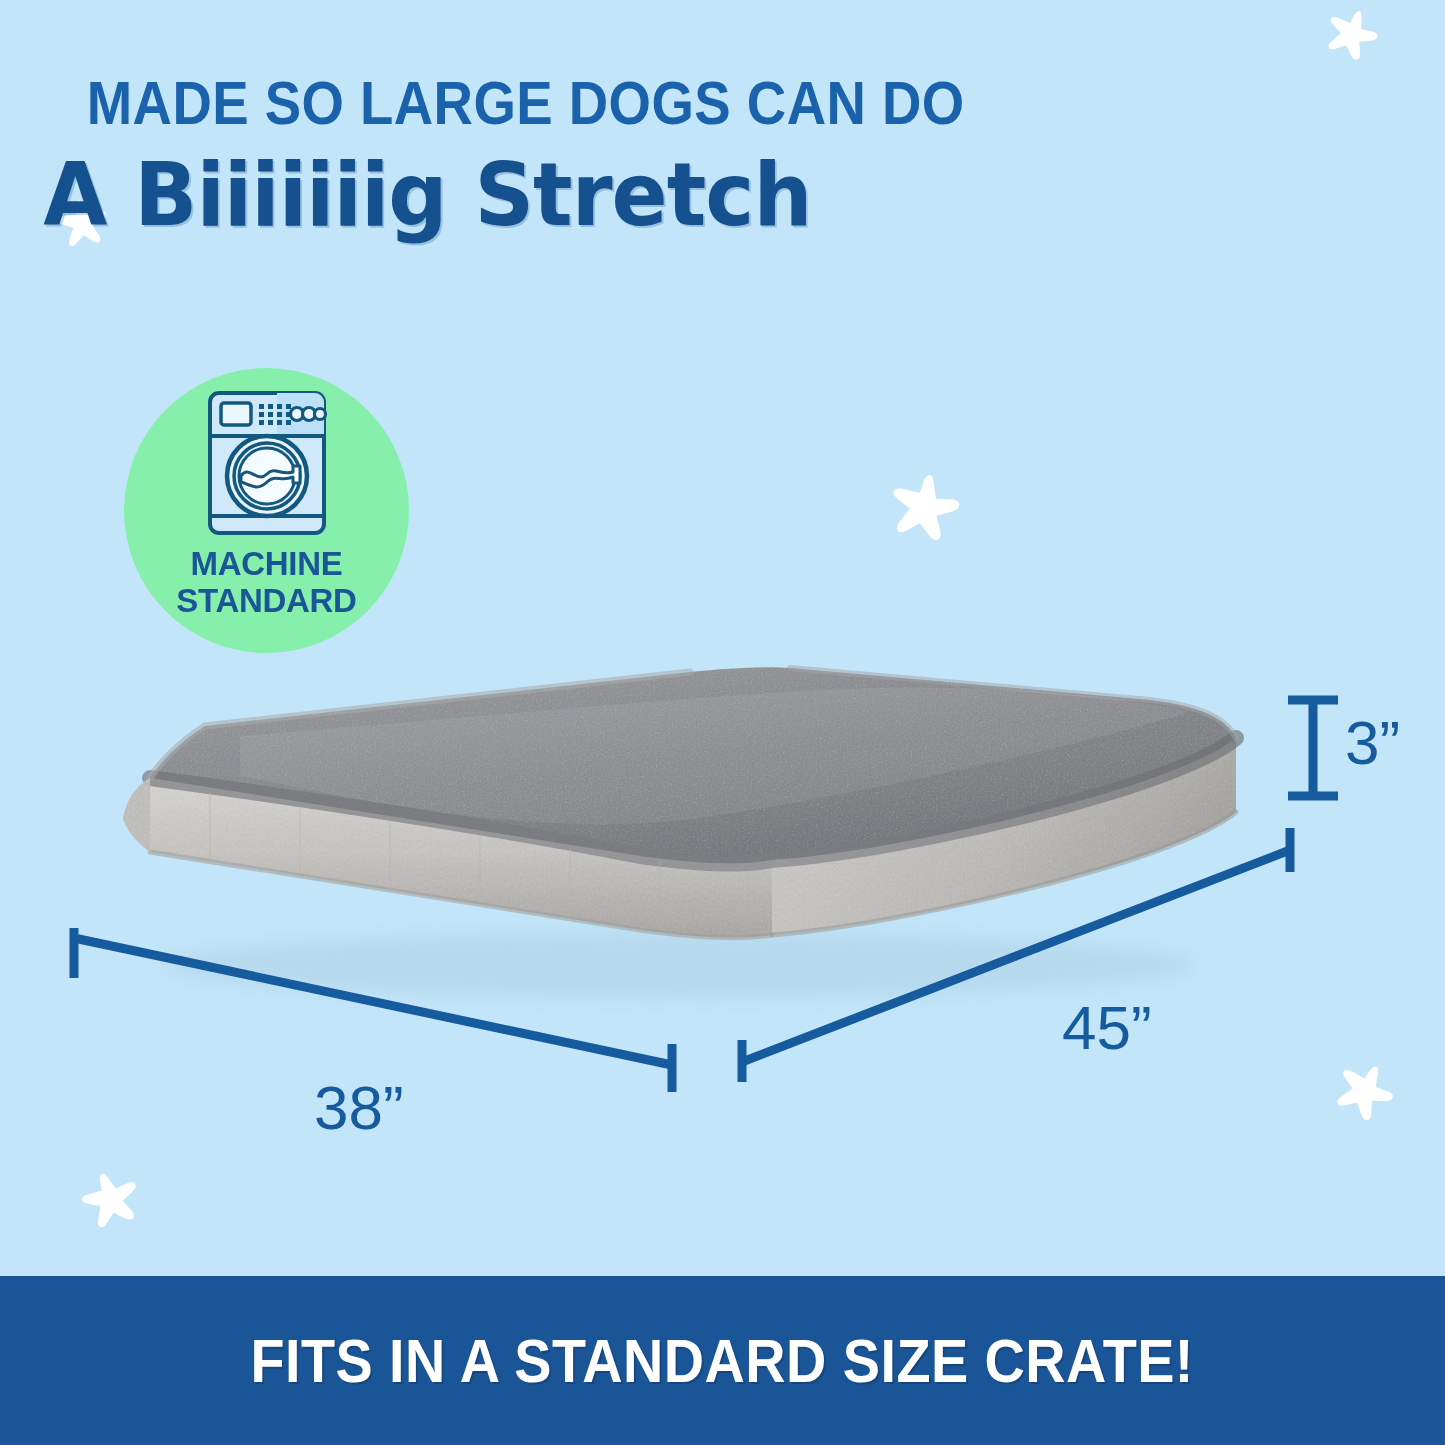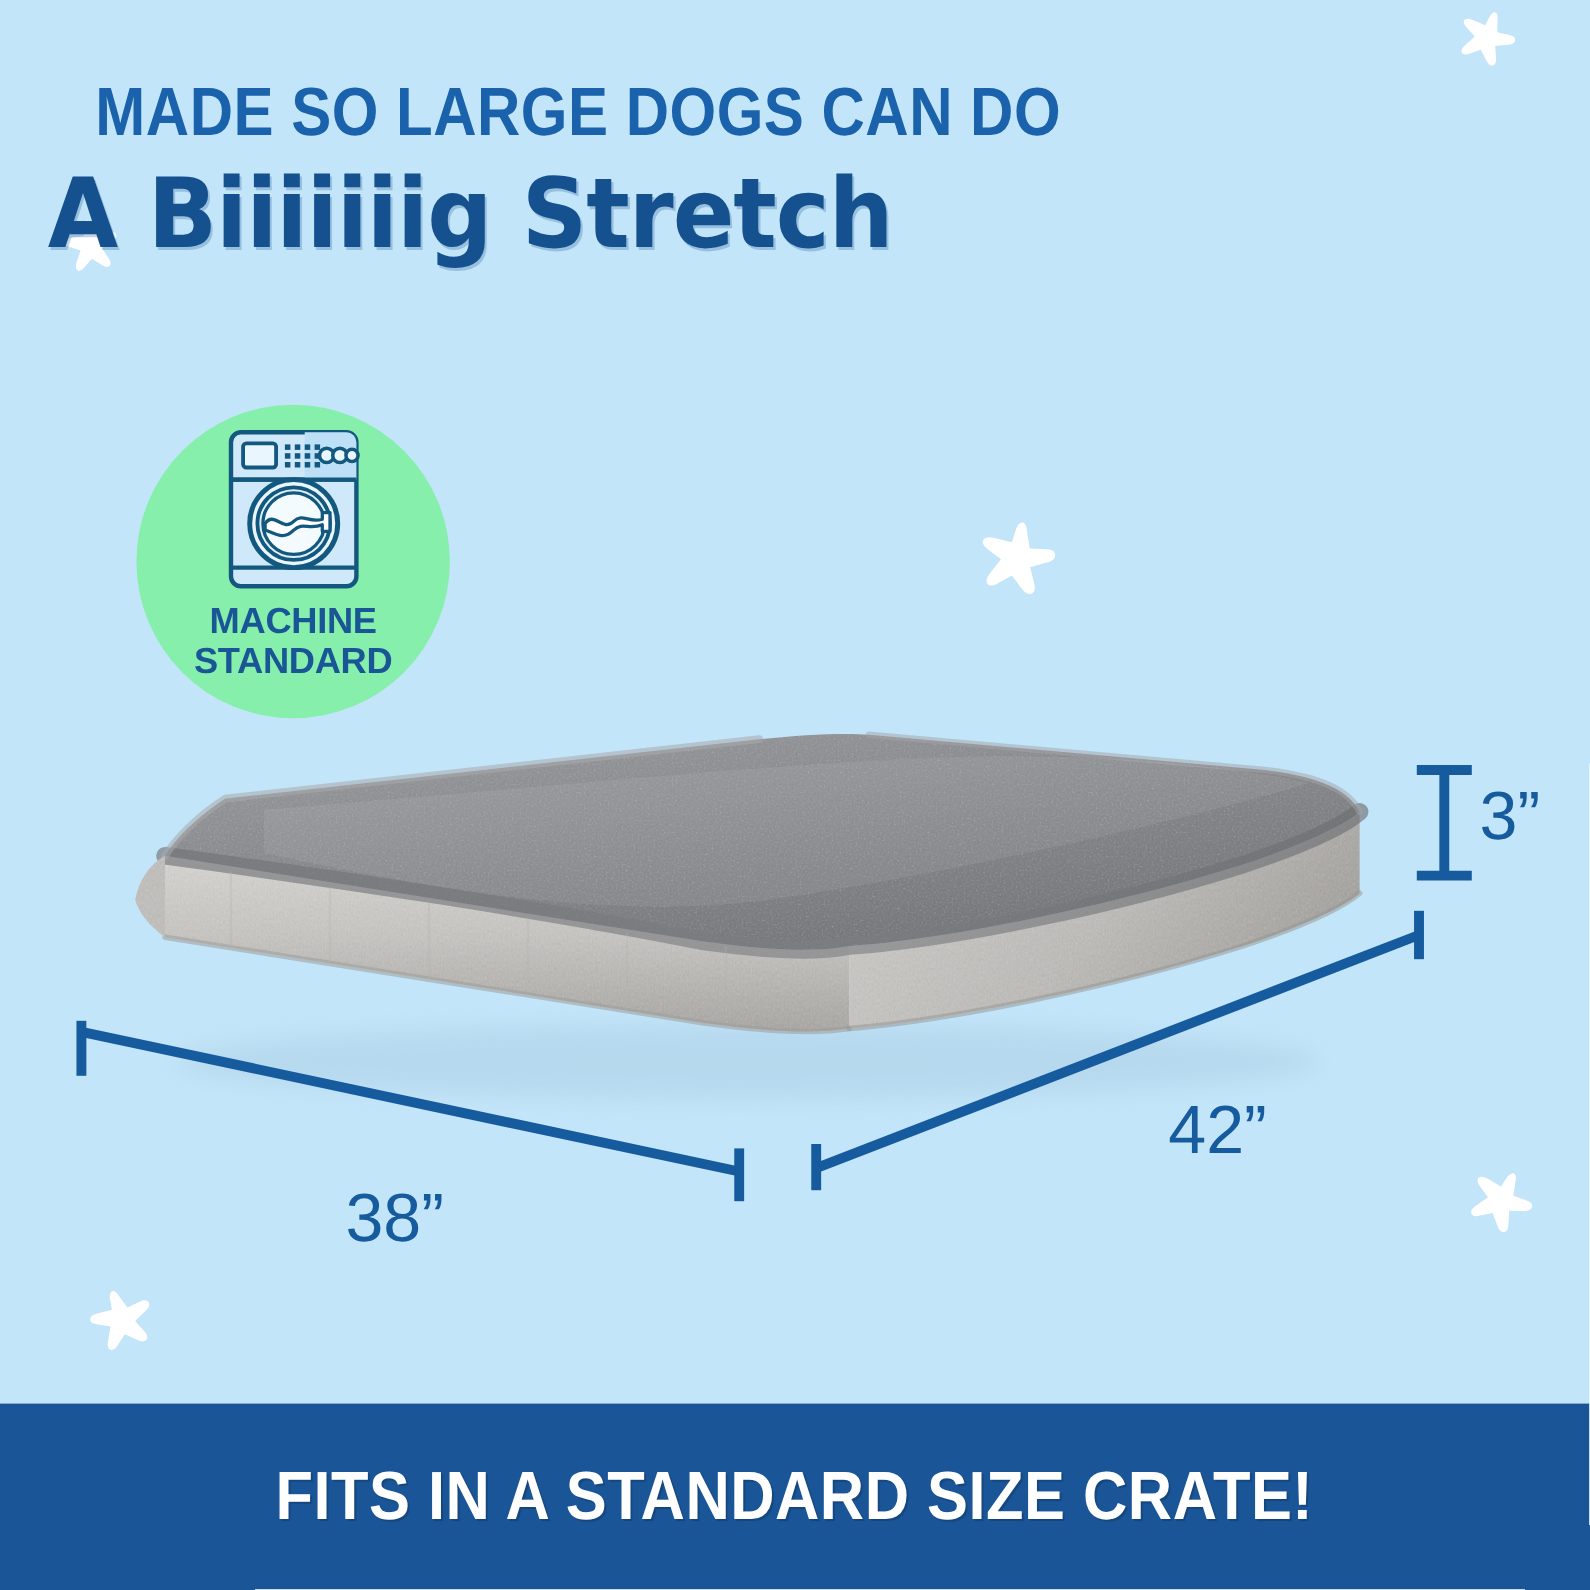--- a/index.html
+++ b/index.html
@@ -371,21 +371,21 @@
 
         <g>
           <line x1="74" y1="938" x2="672" y2="1065"></line>
           <line x1="74" y1="928" x2="74" y2="978"></line>
           <line x1="672" y1="1044" x2="672" y2="1092"></line>
         </g>
       </g>
     </svg>
 
     <div class="dim-label lbl-3">3”</div>
-    <div class="dim-label lbl-35">42”</div>
+    <div class="dim-label lbl-35">45”</div>
     <div class="dim-label lbl-22">38”</div>
   </div>
 
   <div class="banner">
     <div class="banner-text">FITS IN A STANDARD SIZE CRATE!</div>
   </div>
 
 </div>
 
 </body></html>

